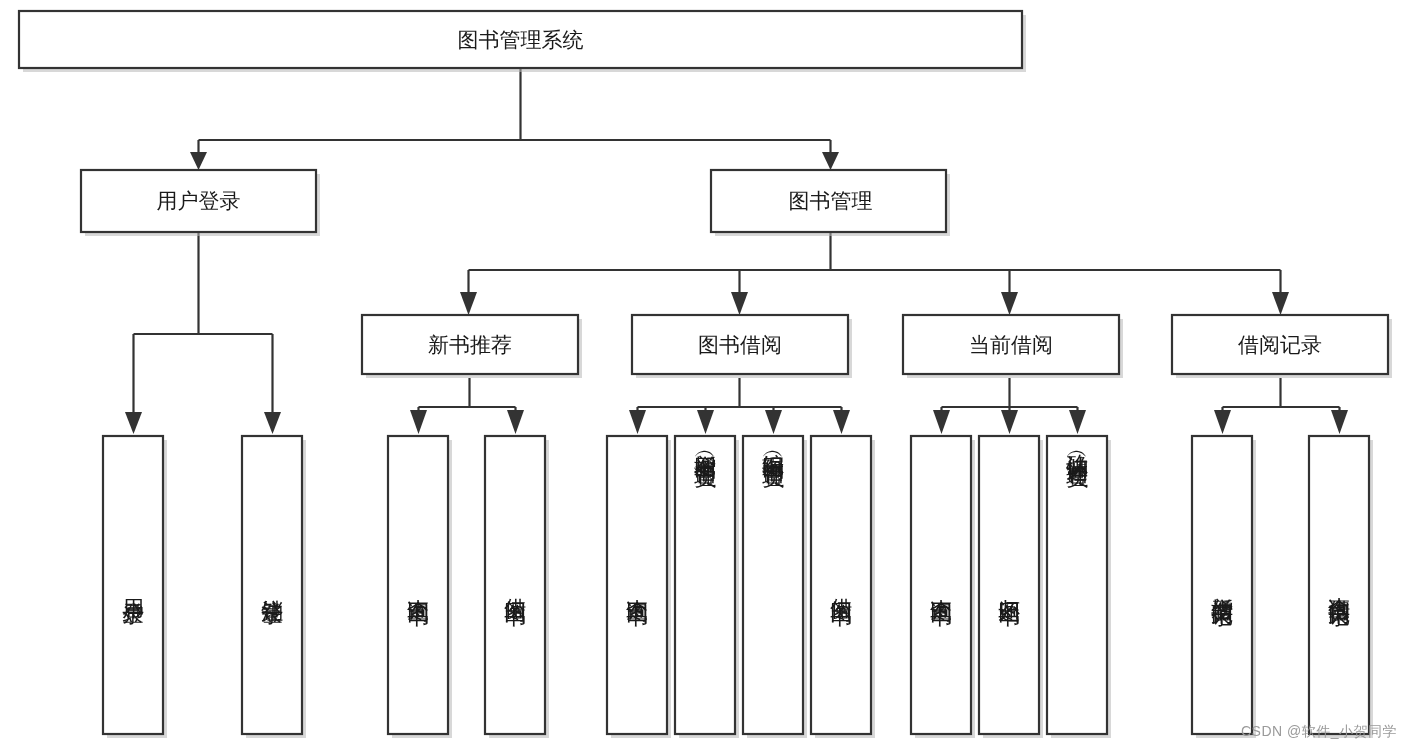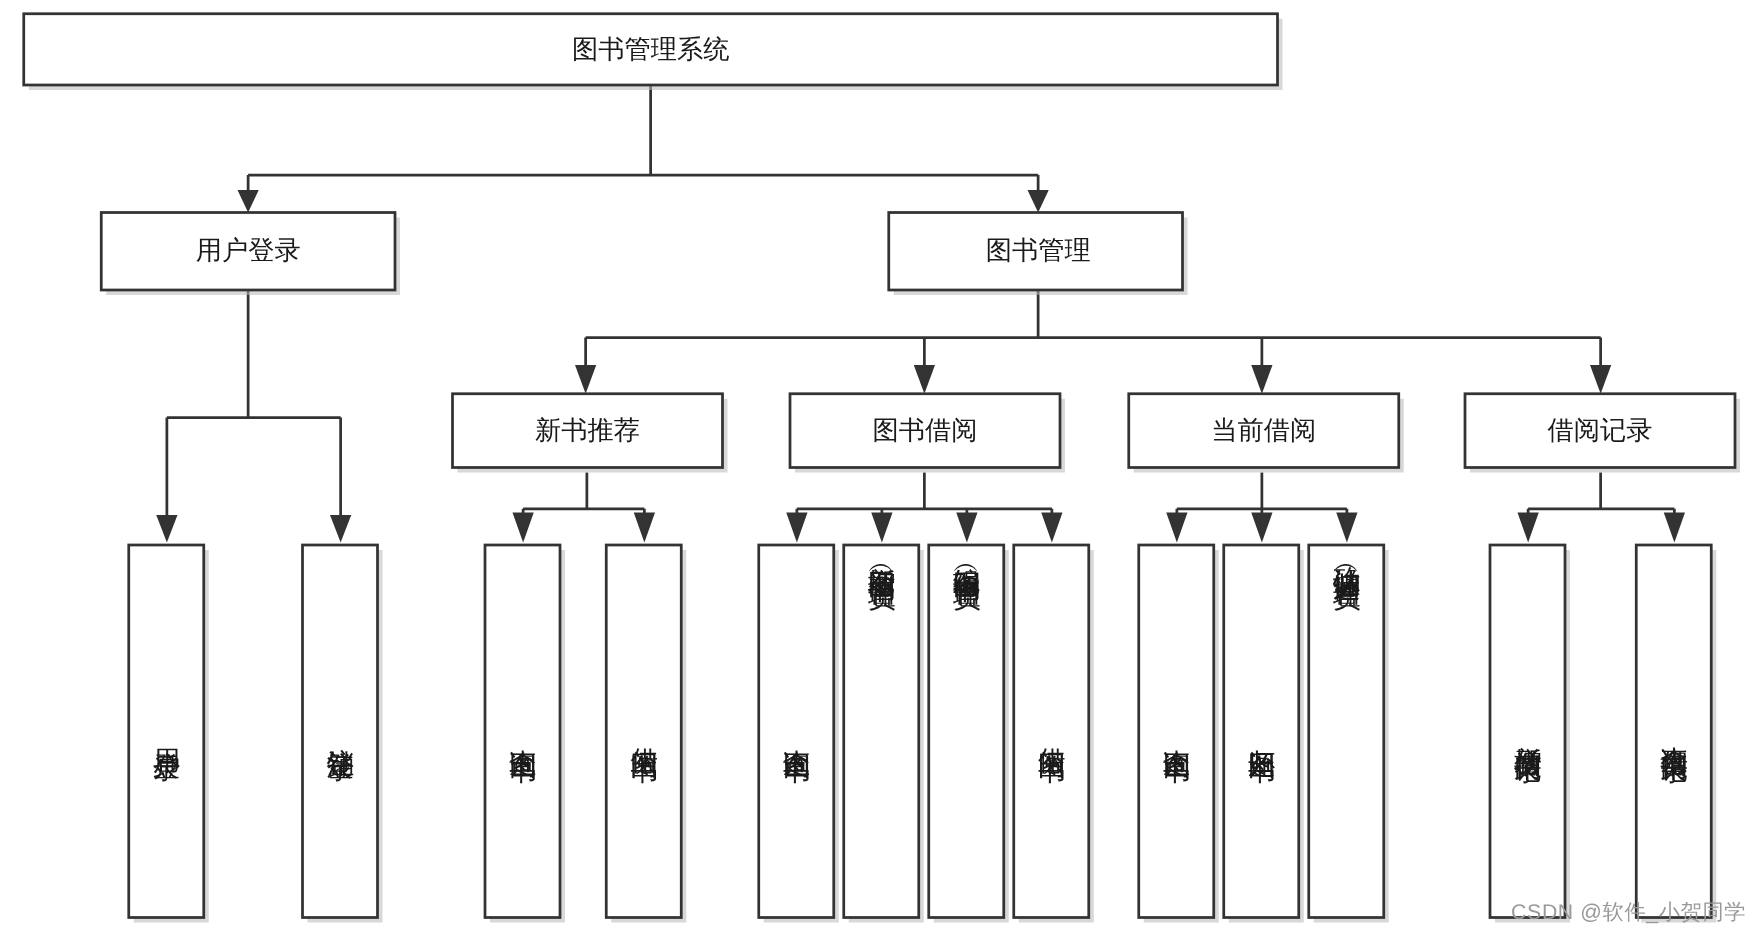--- a/index.html
+++ b/index.html
@@ -65,21 +65,21 @@
     line-height: 1.12;
     letter-spacing: 2px;
     color: #1a1a1a;
     white-space: nowrap;
   }
   .watermark {
     position: absolute;
     right: 8px;
     bottom: 6px;
     font-family: "Liberation Sans", "DejaVu Sans", sans-serif;
-    font-size: 17px;
+    font-size: 14px;
     color: #9a9a9a;
     letter-spacing: 0.5px;
     white-space: nowrap;
   }
 </style>
 </head>
 <body>
 
 <div id="canvas">
 

